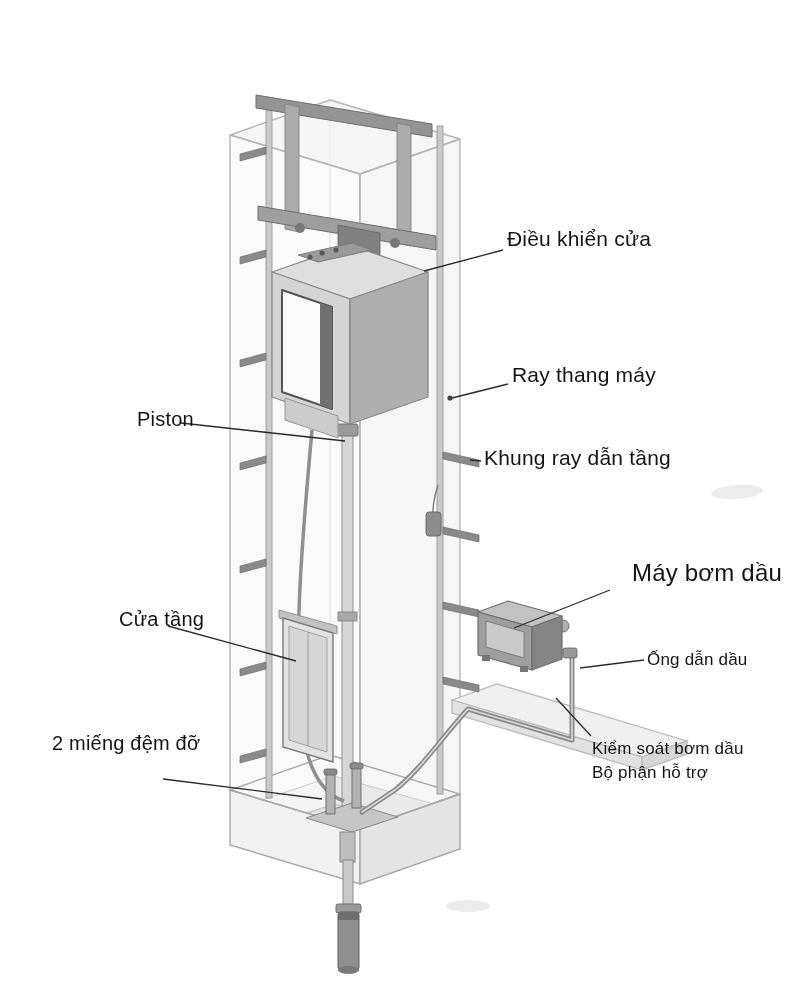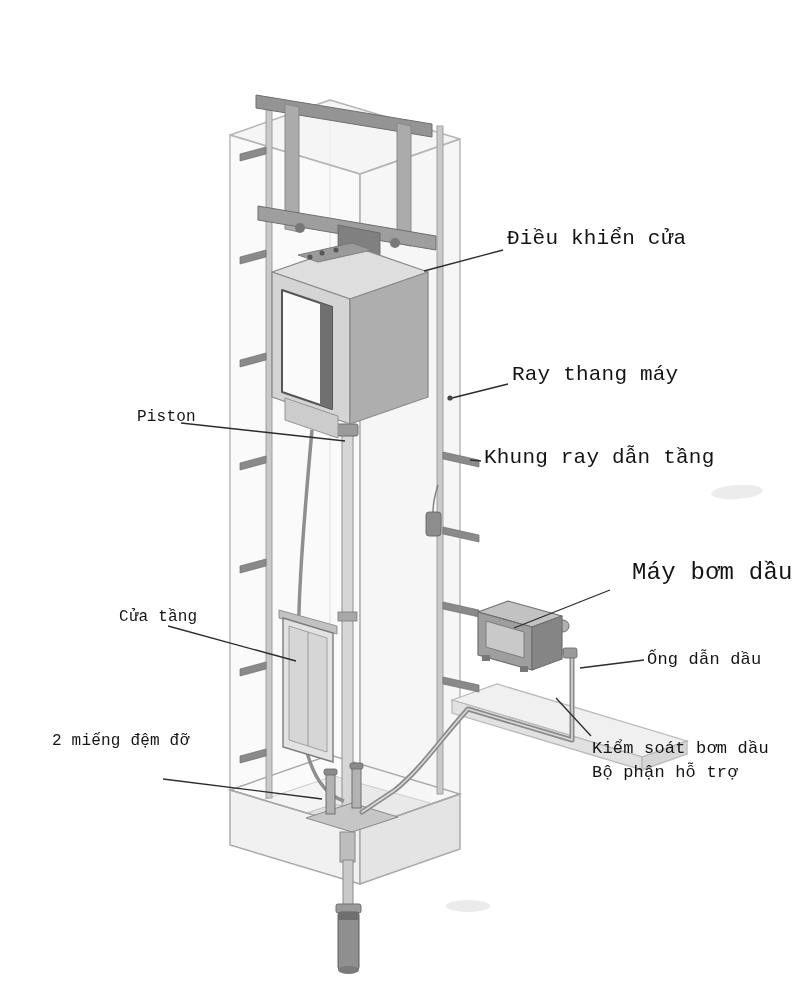--- a/index.html
+++ b/index.html
@@ -1,22 +1,22 @@
 <!DOCTYPE html>
 <html><head>
 <meta charset="utf-8">
 <style>
   html,body{margin:0;padding:0;background:#ffffff;}
   .stage{
     position:relative;width:800px;height:989px;background:#ffffff;overflow:hidden;
-    font-family:Liberation Mono, monospace;
+    font-family:Liberation Sans, sans-serif;
   }
   .stage svg{position:absolute;left:0;top:0;}
   .lbl{position:absolute;color:#141414;white-space:nowrap;letter-spacing:.2px;line-height:1.15;}
-  .lbl-sm{font-size:16px;}
+  .lbl-sm{font-size:20px;}
   .lbl-md{font-size:17px;margin-top:8px;}
   .lbl-lg{font-size:21px;}
   .lbl-xl{font-size:24px;margin-left:16px;}
   .two-line div{line-height:1.42;}
 </style>
 </head>
 <body>
 
 <div class="stage">
 

